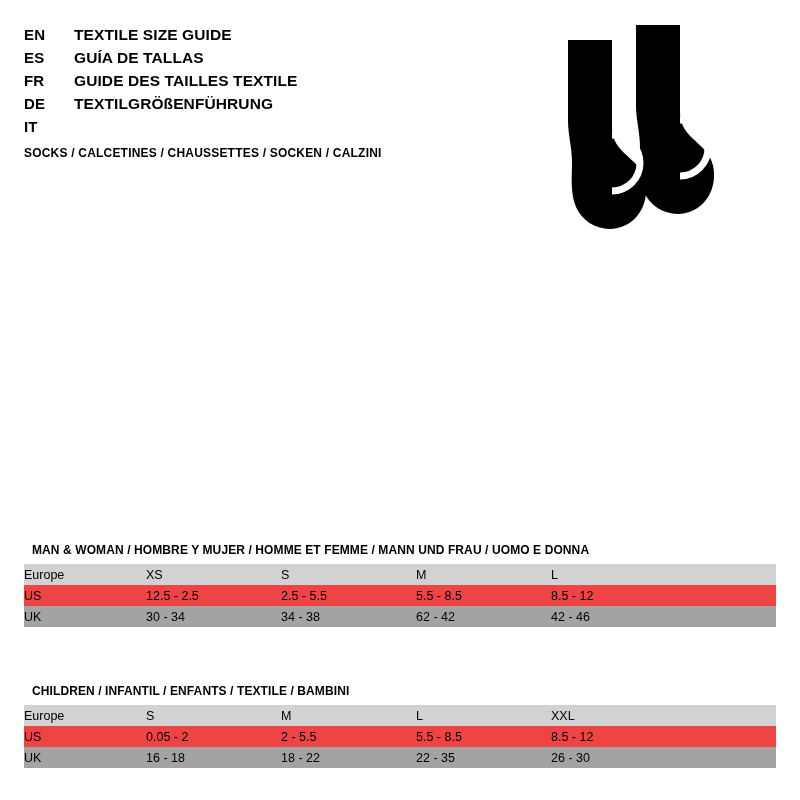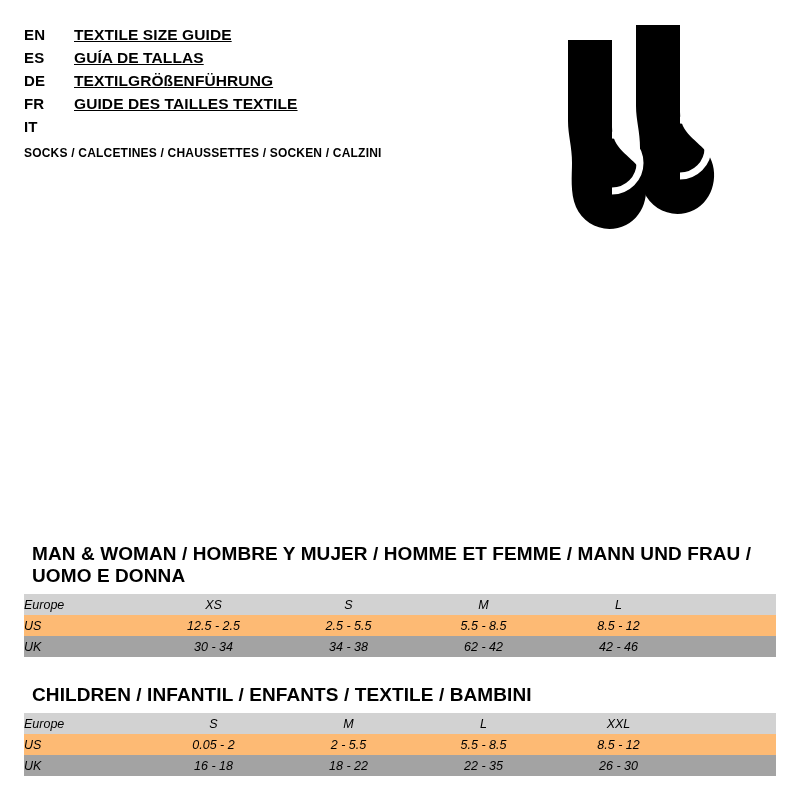--- a/index.html
+++ b/index.html
@@ -36,21 +36,20 @@
   .lang-code {
     width: 50px;
     font-size: 15px;
     font-weight: bold;
     letter-spacing: 0.2px;
   }
   .lang-text {
     font-size: 15.5px;
     font-weight: bold;
     letter-spacing: 0.1px;
-    text-decoration: underline;
   }
 
   .product-line {
     position: absolute;
     left: 24px;
     top: 146px;
     font-size: 12px;
     font-weight: bold;
     letter-spacing: 0.2px;
   }
@@ -67,82 +66,80 @@
   
   .table-section {
     position: absolute;
     left: 24px;
     width: 752px;
   }
   .table-section.adults { top: 543px; }
   .table-section.children { top: 684px; }
 
   .table-title {
-    font-size: 19px;
+    font-size: 12px;
     font-weight: bold;
     letter-spacing: 0.1px;
     margin-bottom: 7px;
     padding-left: 8px;
   }
 
   table.size-table {
     border-collapse: collapse;
     width: 752px;
     table-layout: fixed;
   }
   table.size-table td {
     font-size: 12.5px;
     height: 21px;
     padding: 0;
     vertical-align: middle;
-    font-style: italic;
   }
   table.size-table tr.head td {
     background: #d2d2d2;
   }
   table.size-table tr.alt td {
     background: #a3a3a3;
   }
   table.size-table tr.plain td {
-    background: #fdba74;
+    background: #ef4444;
   }
   td.label {
     width: 122px;
     padding-left: 6px;
     text-align: left;
   }
   td.val {
     width: 135px;
-    text-align: center;
   }
   td.spacer {
     width: 90px;
   }
 </style>
 </head>
 <body>
 
 <div class="page">
 
   <div class="lang-block">
     <div class="lang-row">
       <span class="lang-code">EN</span>
       <span class="lang-text">TEXTILE SIZE GUIDE</span>
     </div>
     <div class="lang-row">
       <span class="lang-code">ES</span>
       <span class="lang-text">GUÍA DE TALLAS</span>
     </div>
     <div class="lang-row">
+      <span class="lang-code">FR</span>
+      <span class="lang-text">GUIDE DES TAILLES TEXTILE</span>
+    </div>
+    <div class="lang-row">
       <span class="lang-code">DE</span>
       <span class="lang-text">TEXTILGRÖßENFÜHRUNG</span>
-    </div>
-    <div class="lang-row">
-      <span class="lang-code">FR</span>
-      <span class="lang-text">GUIDE DES TAILLES TEXTILE</span>
     </div>
     <div class="lang-row">
       <span class="lang-code">IT</span>
     </div>
   </div>
 
   <div class="product-line">SOCKS / CALCETINES / CHAUSSETTES / SOCKEN / CALZINI</div>
 
   <div class="socks">
     <svg width="220" height="215" viewBox="0 0 220 215" xmlns="http://www.w3.org/2000/svg">

